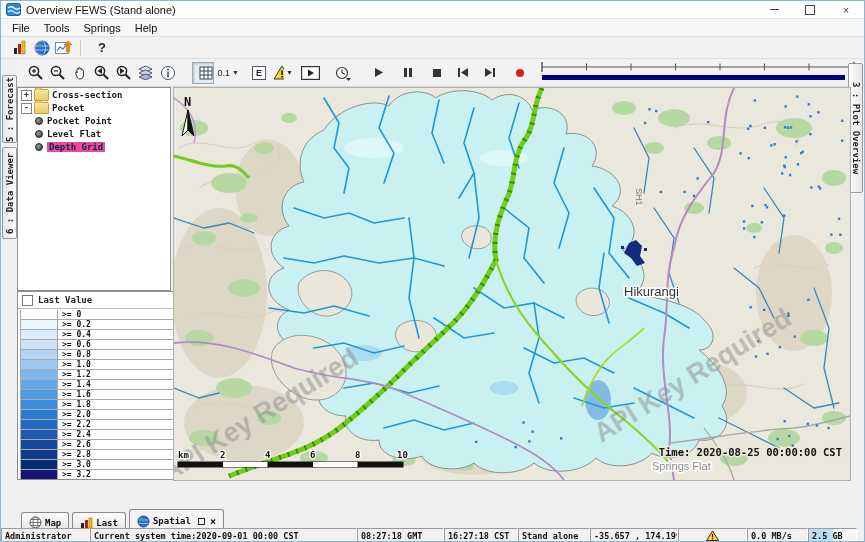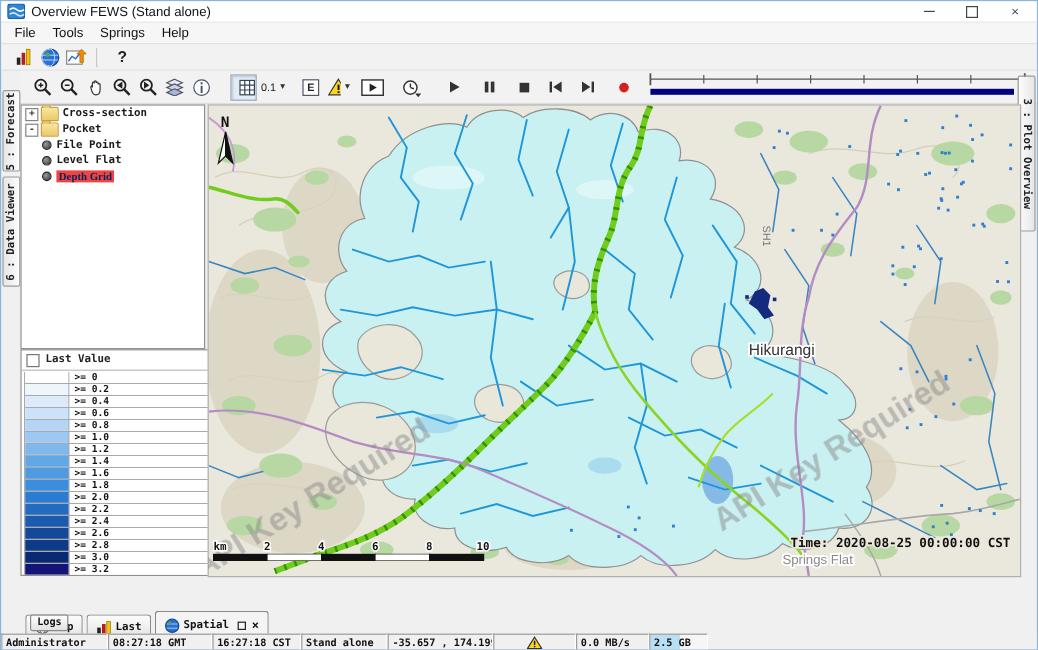--- a/index.html
+++ b/index.html
@@ -46,21 +46,21 @@
         font-family:"DejaVu Sans Mono",monospace;color:#1a1a1a;margin-top:1px;}
   .expander{width:9px;height:9px;border:1px solid #848484;background:#fff;font-size:8px;line-height:7px;
             text-align:center;margin-left:3px;margin-right:2px;color:#333;}
   .foldericon{width:13px;height:10px;background:linear-gradient(#f8e6a0,#ecc96a);border:1px solid #c9a23f;
               border-radius:1px 2px 1px 1px;margin-right:3px;position:relative;}
   .foldericon:before{content:"";position:absolute;left:0;top:-3px;width:5px;height:2px;
               background:#ecc96a;border:1px solid #c9a23f;border-bottom:none;}
   .bullet{width:6px;height:6px;border-radius:50%;background:radial-gradient(circle at 35% 35%,#9a9a9a,#333);
           margin:0 4px 0 17px;border:1px solid #222;}
   .tlabel{white-space:nowrap;}
-  .tlabel.selected{background:#ef4444;color:#03245c;padding:0 2px;font-family:Liberation Serif, serif;}
+  .tlabel.selected{background:#ec4899;color:#03245c;padding:0 2px;}
   
   .legendpanel{position:absolute;left:16px;top:290px;width:176px;height:189px;background:#fff;
                border:1px solid #8f8f8f;box-sizing:border-box;overflow:hidden;}
   .lvrow{display:flex;align-items:center;height:16px;border-bottom:1px solid #bbb;padding-left:4px;}
   .checkbox{width:9px;height:9px;border:1px solid #777;background:#fff;margin-right:5px;}
   .lvtext{font-size:9px;font-weight:bold;font-family:"DejaVu Sans Mono",monospace;}
   .ltable{position:absolute;left:2px;top:18px;right:15px;bottom:0;border-left:1px solid #aaa;}
   .lrow{display:flex;height:10px;box-sizing:border-box;border-bottom:1px solid #a9a9a9;}
   .swatch{width:37px;border-right:1px solid #a9a9a9;box-sizing:border-box;}
   .lval{flex:1;font-size:8px;font-weight:bold;font-family:"DejaVu Sans Mono",monospace;
@@ -311,21 +311,21 @@
       <span class="foldericon"></span>
       <span class="tlabel">Cross-section</span>
     </div>
     <div class="trow">
       <span class="expander">-</span>
       <span class="foldericon"></span>
       <span class="tlabel">Pocket</span>
     </div>
     <div class="trow">
       <span class="bullet"></span>
-      <span class="tlabel">File Point</span>
+      <span class="tlabel">Pocket Point</span>
     </div>
     <div class="trow">
       <span class="bullet"></span>
       <span class="tlabel">Level Flat</span>
     </div>
     <div class="trow">
       <span class="bullet"></span>
       <span class="tlabel selected">Depth Grid</span>
     </div>
   </div>
@@ -681,26 +681,24 @@
           <circle cx="6.5" cy="6.5" r="5.5" fill="#2a6fd6" stroke="#184a93"></circle>
           <path d="M2,5 H11 M2,8.5 H11" stroke="#bcd8ff" stroke-width="0.7"></path>
           <path d="M3.5,3 Q6,2.5 6.5,5 Q5,6.5 3.5,5.5 Z" fill="#4fae4f"></path>
         </svg>
       <span>Spatial</span>
       <span class="minisq"></span>
       <span class="minix">×</span>
     </div>
   </div>
 
-  <div class="logsrow">
-    <span class="logsbtn">Logs</span>
-  </div>
 
   <div class="statusbar">
     <span class="scell" style="width:89px;">Administrator</span>
+    <span class="scell" style="width:267px;">Current system time:2020-09-01 00:00 CST</span>
     <span class="scell" style="width:87px;">08:27:18 GMT</span>
     <span class="scell" style="width:74px;">16:27:18 CST</span>
     <span class="scell" style="width:72px;">Stand alone</span>
     <span class="scell" style="width:88px;">-35.657 , 174.199</span>
     <span class="scell center" style="width:69px;">
       <svg width="13" height="11">
           <polygon points="6.5,1 12.5,10.5 0.5,10.5" fill="#ffd520" stroke="#333"></polygon>
           <rect x="5.9" y="4" width="1.2" height="3.4" fill="#111"></rect>
           <rect x="5.9" y="8.2" width="1.2" height="1.2" fill="#111"></rect>
         </svg>

